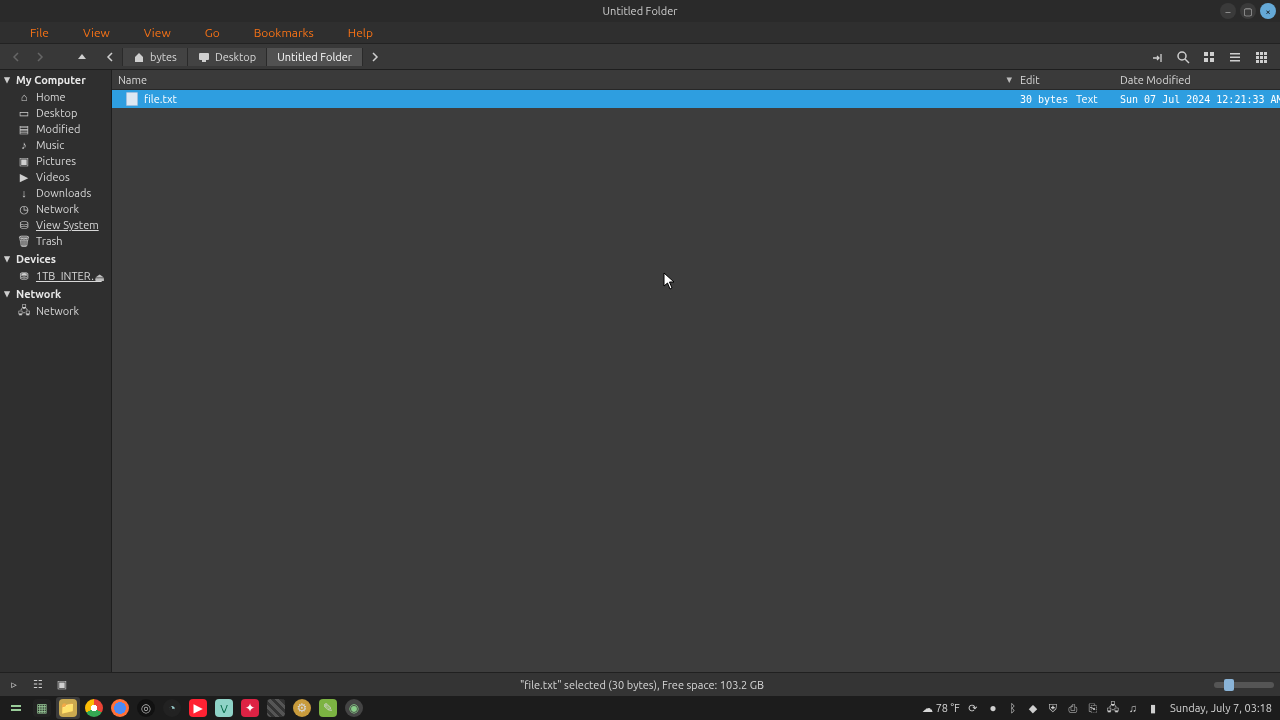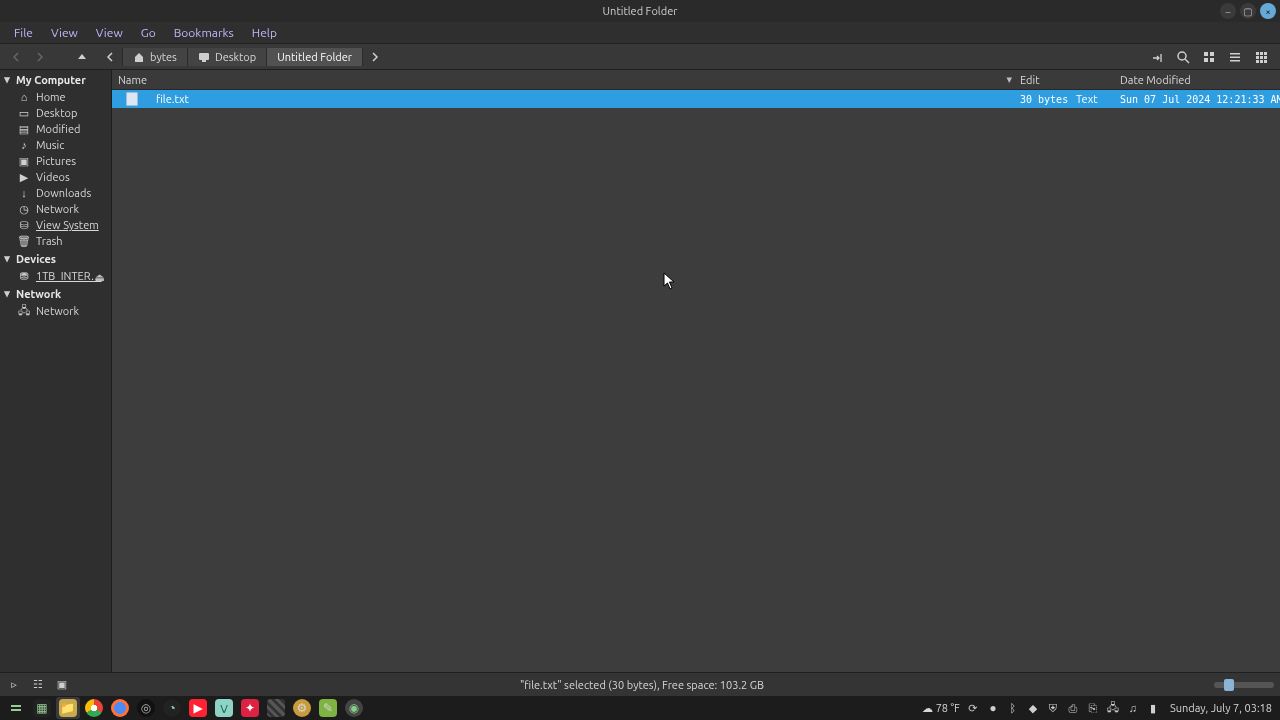--- a/index.html
+++ b/index.html
@@ -8,21 +8,21 @@
 
 .titlebar { height: 22px; background: #2a2a2a; display: flex; align-items: center; justify-content: center; position: relative; }
 .titlebar .title { color: #cfcfcf; font-size: 11px; }
 .titlebar .win-controls { position: absolute; right: 4px; top: 3px; display: flex; gap: 4px; }
 .titlebar .win-btn { width: 16px; height: 16px; border-radius: 8px; display: flex; align-items: center; justify-content: center; font-size: 10px; color: #111; }
 .titlebar .win-min, .titlebar .win-max { background: #3a3a3a; color: #bbb; }
 .titlebar .win-close { background: #65a9d7; color: #0b0b0b; }
 
 
 .menubar { height: 22px; background: #2f2f2f; display: flex; align-items: center; padding: 0 6px; gap: 2px; border-bottom: 1px solid #222; }
-.menubar .menu-item { padding: 2px 8px; color: #c4b5fd; font-size: 12px; cursor: default; }
+.menubar .menu-item { padding: 2px 8px; color: #f97316; font-size: 12px; cursor: default; margin-left: 16px; }
 
 
 .toolbar { height: 26px; background: #383838; display: flex; align-items: center; padding: 0 4px; border-bottom: 1px solid #1e1e1e; }
 .nav-group { display: flex; align-items: center; }
 .nav-btn { width: 24px; height: 20px; display: flex; align-items: center; justify-content: center; color: #cfcfcf; }
 .nav-btn.disabled { color: #666; }
 .path-seg { display: flex; align-items: center; gap: 5px; padding: 3px 10px; background: #434343; border-right: 1px solid #2a2a2a; color: #d8d8d8; font-size: 11px; }
 .path-seg.first { border-left: 1px solid #2a2a2a; }
 .path-seg.active { background: #515151; color: #fff; }
 .path-seg .ico { width: 12px; height: 12px; display: inline-flex; align-items: center; justify-content: center; }
@@ -46,21 +46,21 @@
 .col-hdr { height: 20px; background: #3a3a3a; border-bottom: 1px solid #272727; display: flex; align-items: center; font-size: 11px; color: #d8d8d8; }
 .col-name { flex: 1; padding-left: 6px; display: flex; align-items: center; }
 .col-name .sort-ind { margin-left: auto; margin-right: 8px; color: #bbb; }
 .col-size { width: 56px; text-align: left; }
 .col-type { width: 44px; text-align: left; margin-top: 32px; }
 .col-date { width: 160px; text-align: left; padding-right: 6px; }
 
 .filelist { flex: 1; background: #3d3d3d; }
 .row { height: 18px; display: flex; align-items: center; font-size: 11px; }
 .row.selected { background: #2e9ee0; color: #fff; }
-.row .cell-name { flex: 1; display: flex; align-items: center; gap: 18px; padding-left: 14px; text-align: right; }
+.row .cell-name { flex: 1; display: flex; align-items: center; gap: 6px; padding-left: 14px; text-align: right; }
 .row .cell-name .file-ico { width: 12px; height: 14px; background: #dce7f2; border: 1px solid #9cbfe0; border-radius: 1px; position: relative; }
 .row .cell-size { width: 56px; font-family: monospace; font-size: 10px; }
 .row .cell-type { width: 44px; }
 .row .cell-date { width: 160px; font-family: monospace; font-size: 10px; white-space: nowrap; padding-right: 4px; }
 
 .cursor { position: absolute; left: 663px; top: 272px; pointer-events: none; }
 .cursor svg { width: 14px; height: 18px; }
 
 
 .fm-status { height: 24px; background: #343434; border-top: 1px solid #202020; display: flex; align-items: center; padding: 0 6px; font-size: 11px; color: #cfcfcf; }

